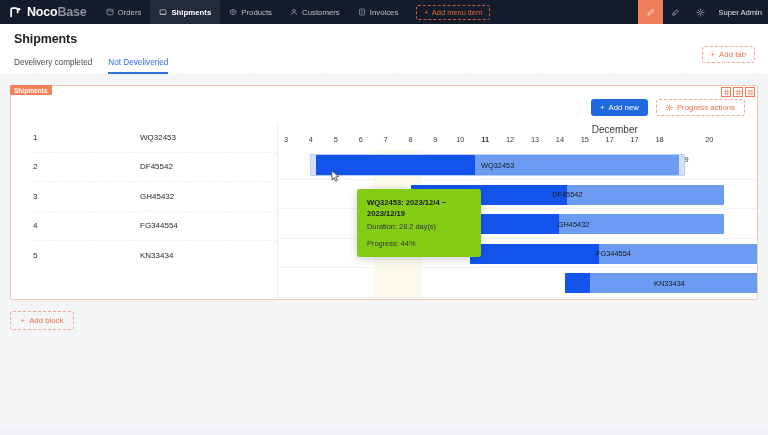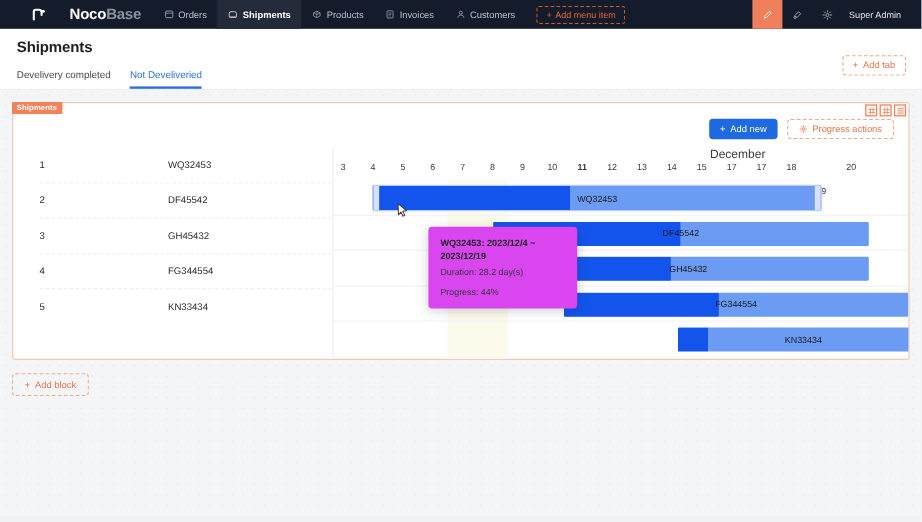--- a/index.html
+++ b/index.html
@@ -9,21 +9,21 @@
     background: #f5f5f7;
     overflow: hidden;
   }
   #app { position: relative; width: 768px; height: 435px; background: #f0f2f5; }
 
   
   .topnav {
     height: 24px; background: #141b2b; display: flex; align-items: center;
     position: relative; z-index: 40;
   }
-  .logo { display: flex; align-items: center; gap: 19px; padding: 0 10px 0 26px; }
+  .logo { display: flex; align-items: center; gap: 5px; padding: 0 10px 0 9px; }
   .logo-mark { width: 13px; height: 13px; position: relative; }
   .logo-mark svg { display:block; }
   .logo-text { font-size: 12.5px; font-weight: 700; letter-spacing: -.2px; }
   .logo-text .a { color: #ffffff; }
   .logo-text .b { color: #8a939f; }
 
   .nav-items { display: flex; align-items: center; height: 24px; }
   .nav-item {
     display: flex; align-items: center; gap: 4px;
     padding: 0 9px; height: 24px; color: #b9c0ca; font-size: 7.8px;
@@ -39,21 +39,21 @@
     display: flex; align-items: center; gap: 3px; white-space: nowrap;
   }
 
   .topnav-right { margin-left: auto; display: flex; align-items: center; height: 24px; }
   .tn-btn {
     width: 25px; height: 24px; display: flex; align-items: center; justify-content: center;
     cursor: pointer;
   }
   .tn-btn.hl { background: #f07f5b; }
   .tn-btn svg { display: block; }
-  .tn-user { color: #dfe3e8; font-size: 7.6px; padding: 0 17px 0 6px; cursor: pointer; white-space: nowrap; }
+  .tn-user { color: #dfe3e8; font-size: 7.6px; padding: 0 6px 0 6px; cursor: pointer; white-space: nowrap; }
 
   
   .page-head { background: #fff; padding: 8px 14px 0 14px; position: relative; }
   .page-title { font-size: 12.5px; font-weight: 700; color: #1f1f22; letter-spacing: -.1px; }
   .tabrow { display: flex; align-items: flex-end; gap: 16px; margin-top: 8px; height: 20px; }
   .tab {
     font-size: 8.2px; color: #4a4a52; padding-bottom: 5px; cursor: pointer;
     border-bottom: 2px solid transparent; white-space: nowrap;
   }
   .tab.active { color: #2f6fe4; border-bottom-color: #2f6fe4; }
@@ -168,21 +168,21 @@
   }
   .bar.selected { box-shadow: 0 0 0 1px #b8cdf7; }
   .handle {
     position: absolute; top: 0; bottom: 0; width: 5px; background: #d7e2f8; z-index: 3;
   }
   .handle.l { left: 0; } .handle.r { right: 0; }
 
   .cursor { position: absolute; width: 11px; height: 13px; z-index: 20; pointer-events: none; }
 
   .tooltip {
-    position: absolute; background: #d946ef; border-radius: 3px;
+    position: absolute; background: #84cc16; border-radius: 3px;
     box-shadow: 0 2px 9px rgba(10,20,40,.20); padding: 8px 10px 9px 10px;
     width: 124px; z-index: 30;
   }
   .tt-title { font-size: 7.6px; font-weight: 700; color: #1b1b20; line-height: 1.45; }
   .tt-line { font-size: 7.4px; color: #34343a; margin-top: 3px; }
   .tt-line.sp { margin-top: 8px; }
 
   .add-block {
     margin-top: 11px; width: 64px;
     border: 1px dashed #f0a98c; color: #e8734a; font-size: 7.8px; border-radius: 3px;
@@ -233,34 +233,34 @@
           <svg width="8" height="8" viewBox="0 0 16 16">
               <path d="M8 2.5l5.5 3v5L8 13.5 2.5 10.5v-5z" fill="none" stroke="#b9c0ca" stroke-width="1.3"></path>
               <path d="M8 2.5v11M2.5 5.5L8 8l5.5-2.5" fill="none" stroke="#b9c0ca" stroke-width="1.1"></path>
             </svg>
         </span>
         <span>Products</span>
       </div>
       <div class="nav-item">
         <span class="nav-ico">
           <svg width="8" height="8" viewBox="0 0 16 16">
-              <rect x="3" y="2" width="10" height="12" rx="1.2" fill="none" stroke="#b9c0ca" stroke-width="1.3"></rect>
-              <path d="M5.5 5.5h5M5.5 8h5M5.5 10.5h3" stroke="#b9c0ca" stroke-width="1.1"></path>
+              <circle cx="8" cy="5.2" r="2.6" fill="none" stroke="#b9c0ca" stroke-width="1.4"></circle>
+              <path d="M3 13.5c0-2.8 2.2-4.3 5-4.3s5 1.5 5 4.3" fill="none" stroke="#b9c0ca" stroke-width="1.4"></path>
             </svg>
         </span>
-        <span>Invoices</span>
+        <span>Customers</span>
       </div>
       <div class="nav-item">
         <span class="nav-ico">
           <svg width="8" height="8" viewBox="0 0 16 16">
-              <circle cx="8" cy="5.2" r="2.6" fill="none" stroke="#b9c0ca" stroke-width="1.4"></circle>
-              <path d="M3 13.5c0-2.8 2.2-4.3 5-4.3s5 1.5 5 4.3" fill="none" stroke="#b9c0ca" stroke-width="1.4"></path>
+              <rect x="3" y="2" width="10" height="12" rx="1.2" fill="none" stroke="#b9c0ca" stroke-width="1.3"></rect>
+              <path d="M5.5 5.5h5M5.5 8h5M5.5 10.5h3" stroke="#b9c0ca" stroke-width="1.1"></path>
             </svg>
         </span>
-        <span>Customers</span>
+        <span>Invoices</span>
       </div>
 
       <div class="add-menu-item">
         <span>+</span>
         <span>Add menu item</span>
       </div>
     </div>
 
     <div class="topnav-right">
       <div class="tn-btn hl">

